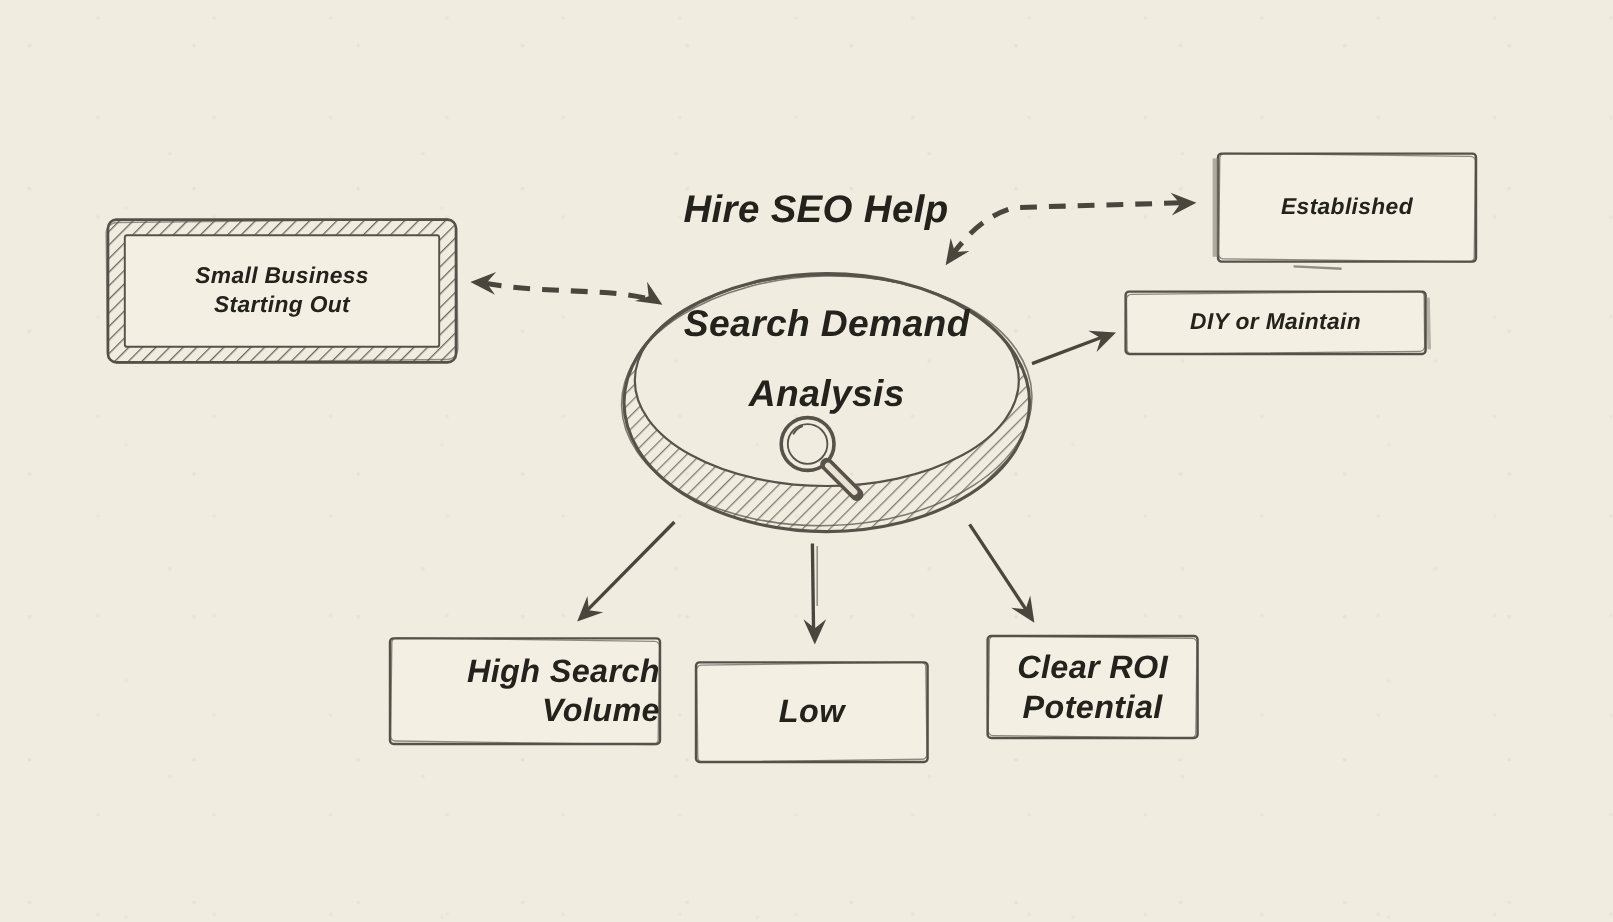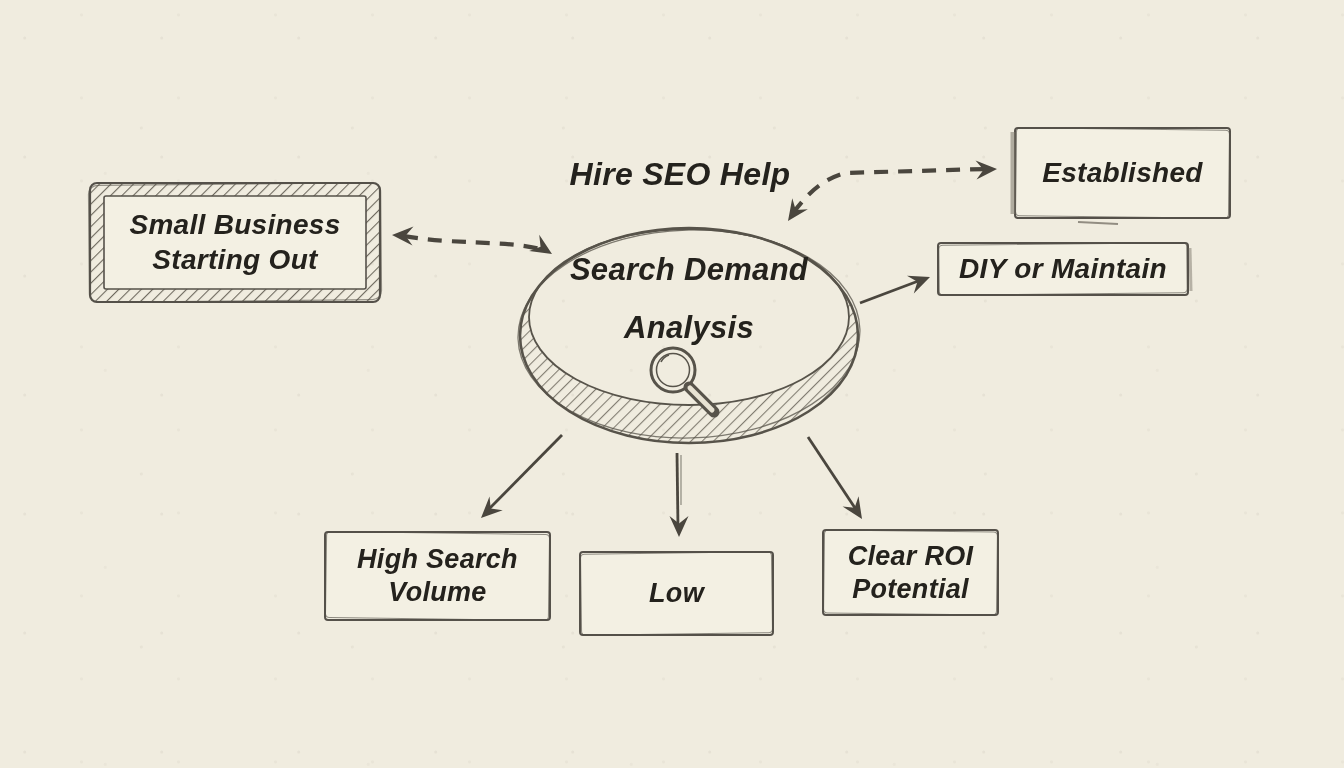--- a/index.html
+++ b/index.html
@@ -17,21 +17,21 @@
   .stage{position:absolute;inset:0;}
   svg.art{position:absolute;left:0;top:0;width:1344px;height:768px;}
   .lbl{
     position:absolute;display:flex;flex-direction:column;align-items:center;justify-content:center;
     font-weight:700;font-style:italic;color:#24221d;line-height:1.22;text-align:center;
     letter-spacing:.3px;white-space:nowrap;
   }
   .lbl span{display:block;}
   .edge-lbl{font-size:32px;}
   .center-lbl{font-size:31px;}
-  .node-lg{font-size:28px;}
+  .node-lg{font-size:19px;}
   .node-sm{font-size:27px;}
 </style>
 </head>
 <body>
 
 <div class="stage">
 
   <svg class="art" viewBox="0 0 1344 768" aria-hidden="true">
     <defs>
       <pattern id="hatch" patternUnits="userSpaceOnUse" width="8" height="8" patternTransform="rotate(45)">
@@ -139,21 +139,21 @@
   </div>
 
   <div class="lbl node-lg" style="left:1015px;top:128px;width:215px;height:90px;">
     <span>Established</span>
   </div>
 
   <div class="lbl node-lg" style="left:938px;top:243px;width:250px;height:52px;">
     <span>DIY or Maintain</span>
   </div>
 
-  <div class="lbl node-sm" style="left:325px;top:532px;width:225px;height:88px;">
+  <div class="lbl node-sm" style="left:325px;top:532px;width:225px;height:88px;align-items:flex-end;">
     <span>High Search</span>
     <span>Volume</span>
   </div>
 
   <div class="lbl node-sm" style="left:580px;top:552px;width:193px;height:83px;">
     <span>Low</span>
   </div>
 
   <div class="lbl node-sm" style="left:823px;top:530px;width:175px;height:85px;text-align:center;">
     <span>Clear ROI</span>

